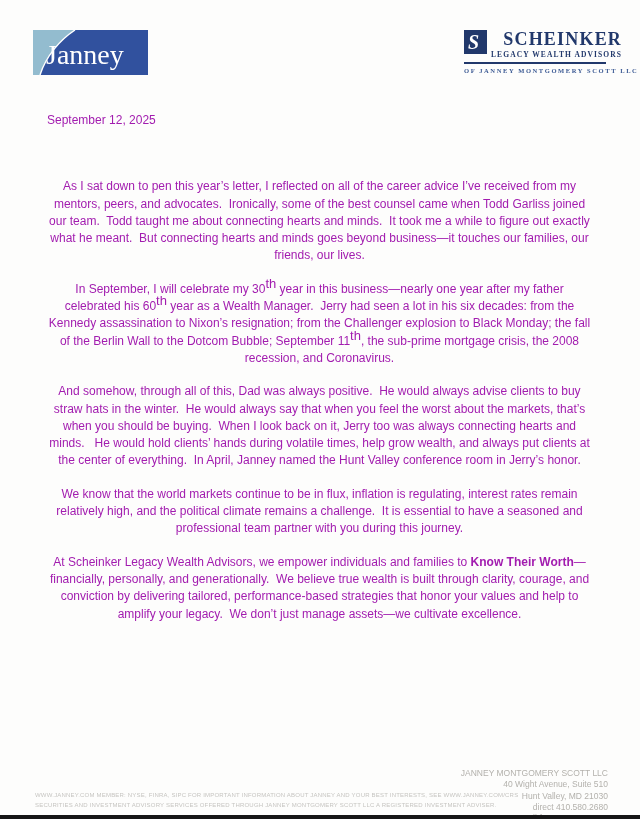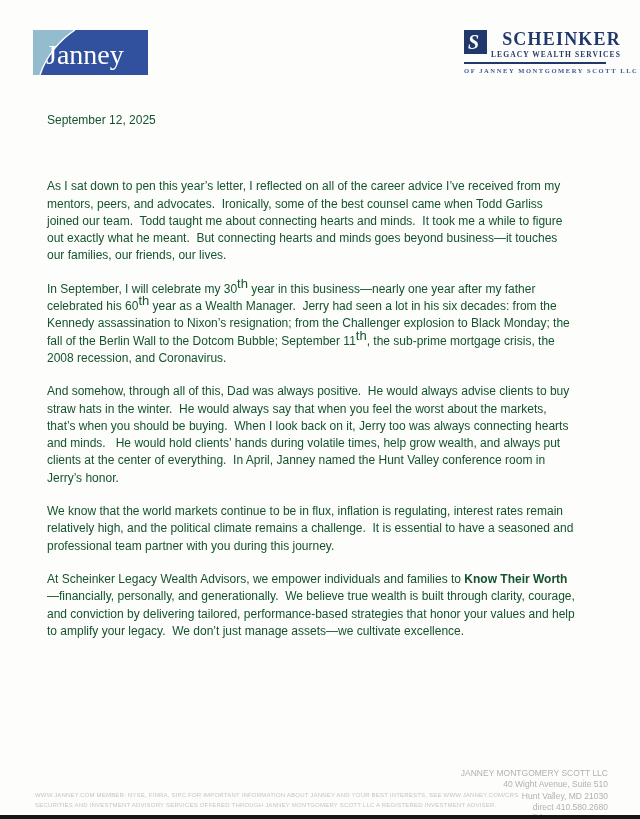--- a/index.html
+++ b/index.html
@@ -59,28 +59,29 @@
     letter-spacing: 1.6px;
     color: #3c5a94;
     white-space: nowrap;
   }
 
   
   .letter-body {
     position: absolute;
     left: 47px; top: 112px;
     width: 545px;
-    color: #14532d;
+    color: #a21caf;
     font-size: 12px;
     line-height: 17.3px;
   }
   .letter-date { margin-bottom: 49px; }
   .letter-paragraphs p {
-    margin: 0 17px 16px 0;
+    margin: 0 0 16px 0;
     white-space: pre-wrap;
+    text-align: center;
   }
   .letter-paragraphs sup {
     font-size: 13px;
     line-height: 0;
     vertical-align: super;
   }
   .letter-paragraphs .bi { font-weight: bold; }
 
   
   .footer-address {
@@ -124,21 +125,21 @@
   <div class="scheinker-logo">
     <div class="scheinker-row">
       <span class="scheinker-icon">
         <svg width="23" height="24" viewBox="0 0 23 24">
           <rect x="0" y="0" width="23" height="24" fill="#21386b"></rect>
           <text x="4" y="19" font-family="Liberation Serif, serif" font-size="20" font-weight="bold" font-style="italic" fill="#ffffff">S</text>
         </svg>
       </span>
       <span class="scheinker-texts">
         <div class="scheinker-name">SCHEINKER</div>
-        <div class="scheinker-subtitle">LEGACY WEALTH SERVICES</div>
+        <div class="scheinker-subtitle">LEGACY WEALTH ADVISORS</div>
       </span>
     </div>
     <hr class="scheinker-rule">
     <div class="scheinker-tagline">OF JANNEY MONTGOMERY SCOTT LLC</div>
   </div>
 
   <div class="letter-body">
     <div class="letter-date">September 12, 2025</div>
     <div class="letter-paragraphs" id="paragraphs">
         <p><span>As I sat down to pen this year’s letter, I reflected on all of the career advice I’ve received from my mentors, peers, and advocates.  Ironically, some of the best counsel came when Todd Garliss joined our team.  Todd taught me about connecting hearts and minds.  It took me a while to figure out exactly what he meant.  But connecting hearts and minds goes beyond business—it touches our families, our friends, our lives.</span></p>

